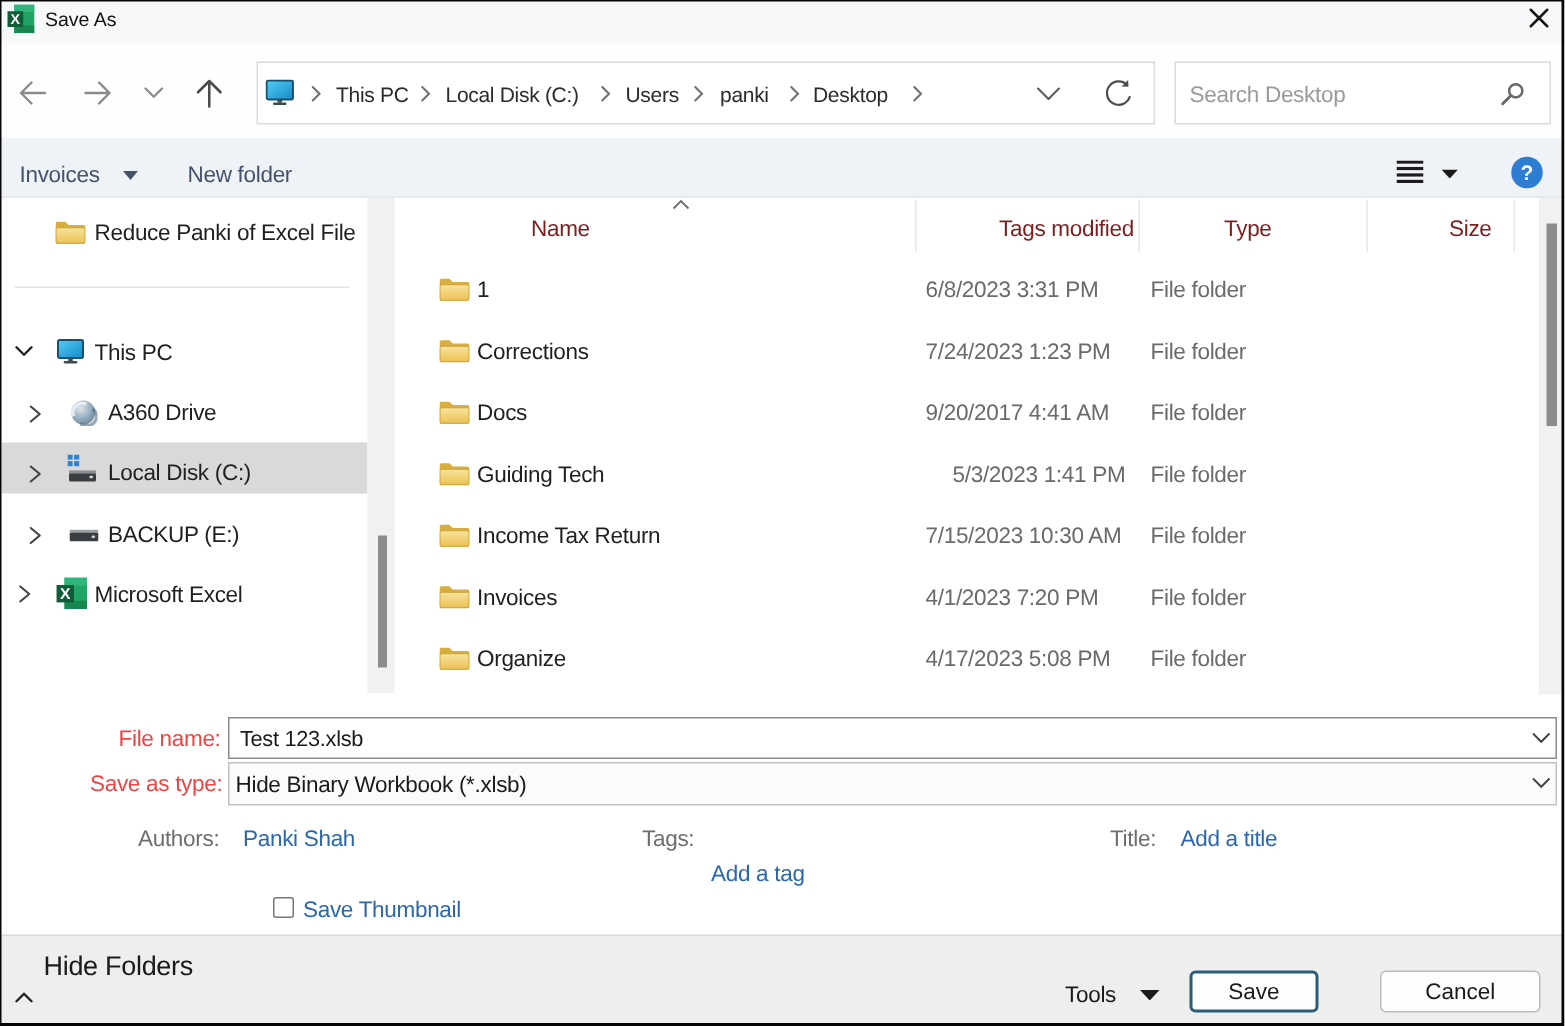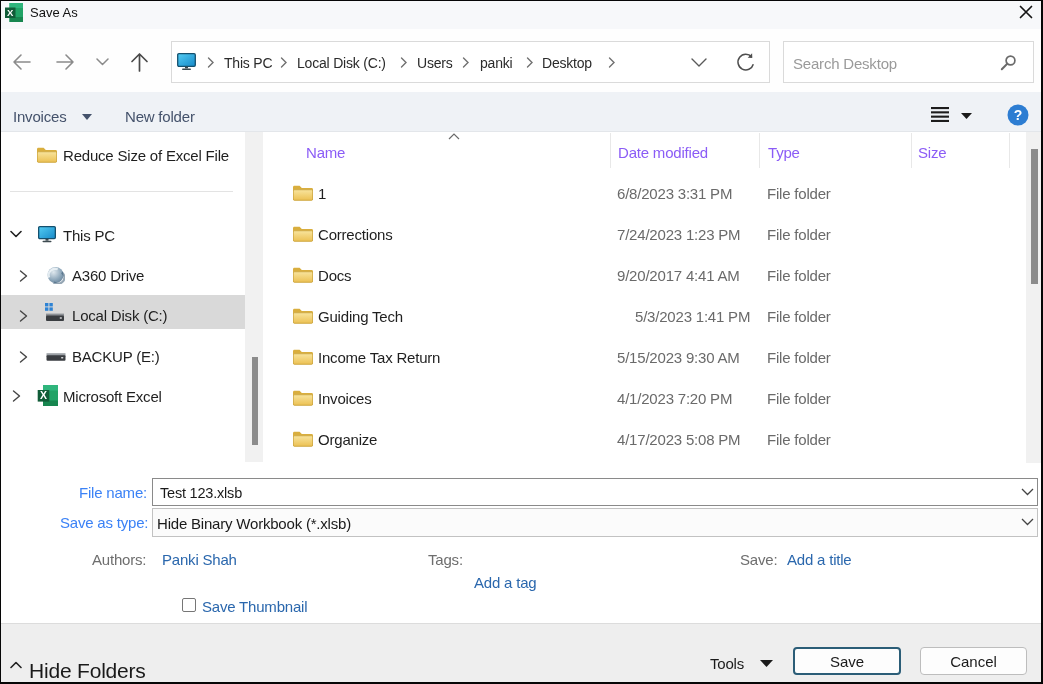--- a/index.html
+++ b/index.html
@@ -21,35 +21,35 @@
 
 .main { left:0; top:132px; width:1043px; height:335px; background:#fff; }
 .leftscroll { left:245px; top:132px; width:18px; height:330px; background:#f1f1f1; }
 .leftthumb { left:252px; top:357px; width:6px; height:88px; background:#8c8c8c; }
 .rightscroll { left:1026px; top:132px; width:15px; height:331px; background:#f1f1f1; }
 .rightthumb { left:1031px; top:149px; width:7px; height:135px; background:#8c8c8c; }
 .hl { left:1px; top:295px; width:244px; height:34px; background:#d9d9d9; }
 .treetext { font-size:15px; color:#1f1f1f; letter-spacing:-0.2px; }
 .sep1 { left:10px; top:191px; width:223px; height:1px; background:#e3e3e3; }
 
-.hdr { font-size:15px; color:#8b5cf6; letter-spacing:-0.2px; }
+.hdr { font-size:15px; color:#7f1d1d; letter-spacing:-0.2px;margin-left:48px; }
 .vline { width:1px; background:#e8e8e8; top:133px; height:35px; }
 .cell { font-size:15px; color:#6a6a6a; letter-spacing:-0.2px; }
 .nametext { font-size:15px; color:#1f1f1f; letter-spacing:-0.2px; }
 
 .bottom { left:0; top:466px; width:1043px; height:157px; background:#fff; }
-.fnlabel { font-size:15px; color:#3b82f6; letter-spacing:-0.2px; }
+.fnlabel { font-size:15px; color:#ef4444; letter-spacing:-0.2px; }
 .fnbox { left:152px; top:478px; width:886px; height:28px; background:#fff; border:1px solid #8a8a8a; }
 .stbox { left:152px; top:508px; width:886px; height:29px; background:#fbfbfb; border:1px solid #c2c2c2; }
 .greylabel { font-size:15px; color:#6e6e6e; letter-spacing:-0.2px; }
 .bluelink { font-size:15px; color:#2a67ad; letter-spacing:-0.2px; }
 
 .footer { left:0; top:623px; width:1043px; height:61px; background:#eeeeee; border-top:1px solid #dcdcdc; }
 .btn { position:absolute; border-radius:4px; font-size:15px; text-align:center; background:#fdfdfd; }
-.savebtn { left:793px; top:647px; width:108px; height:28px; border:2px solid #2b5d77; line-height:25px; }
+.savebtn { left:793px; top:647px; width:86px; height:28px; border:2px solid #2b5d77; line-height:25px; }
 .cancelbtn { left:920px; top:647px; width:107px; height:28px; border:1px solid #bdbdbd; line-height:27px; }
 </style>
 </head>
 <body>
 <div class="a frame"></div>
 
 <div class="a titlebar"></div>
 <svg class="a" style="left:4px; top:3px" width="19" height="19" viewBox="0 0 19 19">
   <rect x="5.5" y="0" width="13.5" height="19" fill="#21a366"></rect>
   <rect x="5.5" y="0" width="13.5" height="5" fill="#2fb57c"></rect>
@@ -156,21 +156,21 @@
 <svg class="a" style="left:37px; top:147px" width="20" height="16" viewBox="0 0 20 16">
   <defs>
       <linearGradient id="fg" x1="0" y1="0" x2="0" y2="1">
     <stop offset="0" stop-color="#f8e49d"></stop>
         <stop offset="1" stop-color="#ecc153"></stop>
       </linearGradient>
     </defs>
   <path d="M0,2.2 C0,1.4 0.6,0.8 1.4,0.8 L6.6,0.8 L8.8,3 L18.6,3 C19.4,3 20,3.6 20,4.4 L20,14 C20,14.8 19.4,15.4 18.6,15.4 L1.4,15.4 C0.6,15.4 0,14.8 0,14 Z" fill="#d9ae3e"></path>
   <rect x="0.3" y="4.8" width="19.4" height="10.4" rx="1.2" fill="url(#fg)" stroke="#c7a23f" stroke-width="0.7"></rect>
 </svg>
-<div class="a treetext" style="left:63px; top:147px">Reduce Size of Excel File</div>
+<div class="a treetext" style="left:63px; top:147px">Reduce Panki of Excel File</div>
 
 <svg class="a" style="left:10px; top:230px" width="12" height="8" viewBox="0 0 12 8">
     <path d="M1,1.5 L6,6.5 L11,1.5" stroke="#222" stroke-width="1.6" fill="none" stroke-linecap="round" stroke-linejoin="round"></path>
   </svg>
 <svg class="a" style="left:38px; top:226px" width="18" height="17" viewBox="0 0 18 17">
   <rect x="0.65" y="0.65" width="16.7" height="12" rx="1.1" fill="url(#mg)" stroke="#14506e" stroke-width="1.3"></rect>
   <rect x="7.5" y="12.8" width="3" height="1.9" fill="#3d4a50"></rect>
   <rect x="4.5" y="14.7" width="9" height="1.6" rx="0.8" fill="#3d4a50"></rect>
 </svg>
 <div class="a treetext" style="left:63px; top:227px">This PC</div>
@@ -225,21 +225,21 @@
   <rect x="6" y="15.5" width="15" height="5.5" fill="#17864f"></rect>
   <rect x="0.7" y="5" width="11.6" height="11.6" fill="#115c38"></rect>
   <text x="6.5" y="14.1" font-size="10.5" font-weight="bold" fill="#fff" text-anchor="middle" font-family="Liberation Sans">X</text>
 </svg>
 <div class="a treetext" style="left:63px; top:388px">Microsoft Excel</div>
 
 <svg class="a" style="left:448px; top:133px" width="12" height="7" viewBox="0 0 12 7">
     <path d="M1,6 L6,1 L11,6" stroke="#6a6a6a" stroke-width="1.2" fill="none"></path>
   </svg>
 <div class="a hdr" style="left:306px; top:144px">Name</div>
-<div class="a hdr" style="left:618px; top:144px">Date modified</div>
+<div class="a hdr" style="left:618px; top:144px">Tags modified</div>
 <div class="a hdr" style="left:768px; top:144px">Type</div>
 <div class="a hdr" style="left:918px; top:144px">Size</div>
 <div class="a vline" style="left:610px"></div>
 <div class="a vline" style="left:759px"></div>
 <div class="a vline" style="left:911px"></div>
 <div class="a vline" style="left:1009px"></div>
 
 <svg class="a" style="left:293px; top:185px" width="20" height="16" viewBox="0 0 20 16">
   <path d="M0,2.2 C0,1.4 0.6,0.8 1.4,0.8 L6.6,0.8 L8.8,3 L18.6,3 C19.4,3 20,3.6 20,4.4 L20,14 C20,14.8 19.4,15.4 18.6,15.4 L1.4,15.4 C0.6,15.4 0,14.8 0,14 Z" fill="#d9ae3e"></path>
   <rect x="0.3" y="4.8" width="19.4" height="10.4" rx="1.2" fill="url(#fg)" stroke="#c7a23f" stroke-width="0.7"></rect>
@@ -266,21 +266,21 @@
   <rect x="0.3" y="4.8" width="19.4" height="10.4" rx="1.2" fill="url(#fg)" stroke="#c7a23f" stroke-width="0.7"></rect>
 </svg>
 <div class="a nametext" style="left:318px; top:308px">Guiding Tech</div>
 <div class="a cell" style="left:635px; top:308px">5/3/2023 1:41 PM</div>
 <div class="a cell" style="left:767px; top:308px">File folder</div>
 <svg class="a" style="left:293px; top:349px" width="20" height="16" viewBox="0 0 20 16">
   <path d="M0,2.2 C0,1.4 0.6,0.8 1.4,0.8 L6.6,0.8 L8.8,3 L18.6,3 C19.4,3 20,3.6 20,4.4 L20,14 C20,14.8 19.4,15.4 18.6,15.4 L1.4,15.4 C0.6,15.4 0,14.8 0,14 Z" fill="#d9ae3e"></path>
   <rect x="0.3" y="4.8" width="19.4" height="10.4" rx="1.2" fill="url(#fg)" stroke="#c7a23f" stroke-width="0.7"></rect>
 </svg>
 <div class="a nametext" style="left:318px; top:349px">Income Tax Return</div>
-<div class="a cell" style="left:617px; top:349px">5/15/2023 9:30 AM</div>
+<div class="a cell" style="left:617px; top:349px">7/15/2023 10:30 AM</div>
 <div class="a cell" style="left:767px; top:349px">File folder</div>
 <svg class="a" style="left:293px; top:390px" width="20" height="16" viewBox="0 0 20 16">
   <path d="M0,2.2 C0,1.4 0.6,0.8 1.4,0.8 L6.6,0.8 L8.8,3 L18.6,3 C19.4,3 20,3.6 20,4.4 L20,14 C20,14.8 19.4,15.4 18.6,15.4 L1.4,15.4 C0.6,15.4 0,14.8 0,14 Z" fill="#d9ae3e"></path>
   <rect x="0.3" y="4.8" width="19.4" height="10.4" rx="1.2" fill="url(#fg)" stroke="#c7a23f" stroke-width="0.7"></rect>
 </svg>
 <div class="a nametext" style="left:318px; top:390px">Invoices</div>
 <div class="a cell" style="left:617px; top:390px">4/1/2023 7:20 PM</div>
 <div class="a cell" style="left:767px; top:390px">File folder</div>
 <svg class="a" style="left:293px; top:431px" width="20" height="16" viewBox="0 0 20 16">
   <path d="M0,2.2 C0,1.4 0.6,0.8 1.4,0.8 L6.6,0.8 L8.8,3 L18.6,3 C19.4,3 20,3.6 20,4.4 L20,14 C20,14.8 19.4,15.4 18.6,15.4 L1.4,15.4 C0.6,15.4 0,14.8 0,14 Z" fill="#d9ae3e"></path>
@@ -300,28 +300,28 @@
 <div class="a fnlabel" style="left:60px; top:514px">Save as type:</div>
 <div class="a stbox"></div>
 <div class="a" style="left:157px; top:515px; font-size:15px; letter-spacing:-0.2px">Hide Binary Workbook (*.xlsb)</div>
 <svg class="a" style="left:1021px; top:518px" width="13" height="8" viewBox="0 0 13 8">
     <path d="M1,1 L6.5,6.5 L12,1" stroke="#444" stroke-width="1.3" fill="none"></path>
   </svg>
 <div class="a greylabel" style="left:92px; top:551px">Authors:</div>
 <div class="a bluelink" style="left:162px; top:551px">Panki Shah</div>
 <div class="a greylabel" style="left:428px; top:551px">Tags:</div>
 <div class="a bluelink" style="left:474px; top:574px">Add a tag</div>
-<div class="a greylabel" style="left:740px; top:551px">Save:</div>
+<div class="a greylabel" style="left:740px; top:551px">Title:</div>
 <div class="a bluelink" style="left:787px; top:551px">Add a title</div>
 <div class="a" style="left:182px; top:598px; width:14px; height:14px; background:#fff; border:1px solid #767676; border-radius:2px"></div>
 <div class="a bluelink" style="left:202px; top:598px">Save Thumbnail</div>
 
 <div class="a footer"></div>
 <svg class="a" style="left:10px; top:661px" width="12" height="8" viewBox="0 0 12 8">
     <path d="M1,6.5 L6,1.5 L11,6.5" stroke="#222" stroke-width="1.6" fill="none" stroke-linecap="round" stroke-linejoin="round"></path>
   </svg>
-<div class="a" style="left:29px; top:659px; font-size:21px; letter-spacing:-0.2px">Hide Folders</div>
+<div class="a" style="left:29px; top:634px; font-size:18px; letter-spacing:-0.2px">Hide Folders</div>
 <div class="a" style="left:710px; top:655px; font-size:15px; letter-spacing:-0.2px">Tools</div>
 <svg class="a" style="left:760px; top:660px" width="13" height="7" viewBox="0 0 13 7">
     <path d="M0,0 L13,0 L6.5,7 Z" fill="#1a1a1a"></path>
   </svg>
 <div class="btn savebtn">Save</div>
 <div class="btn cancelbtn">Cancel</div>
 
 </body></html>

